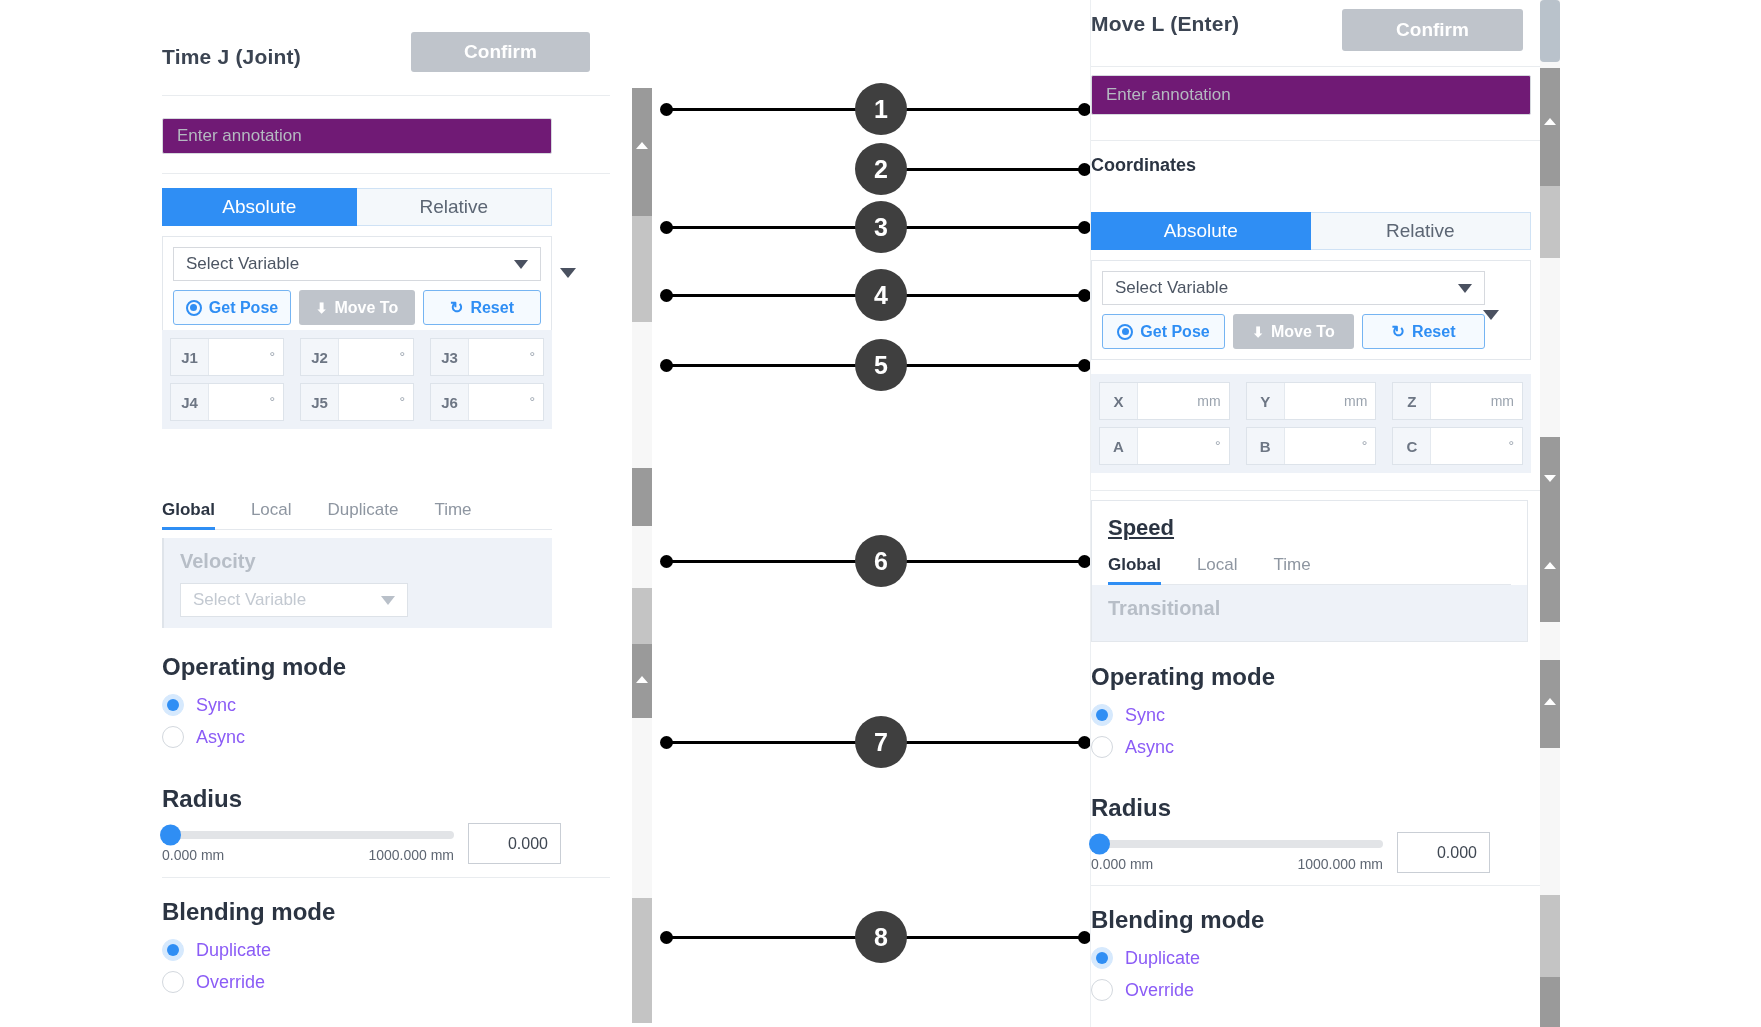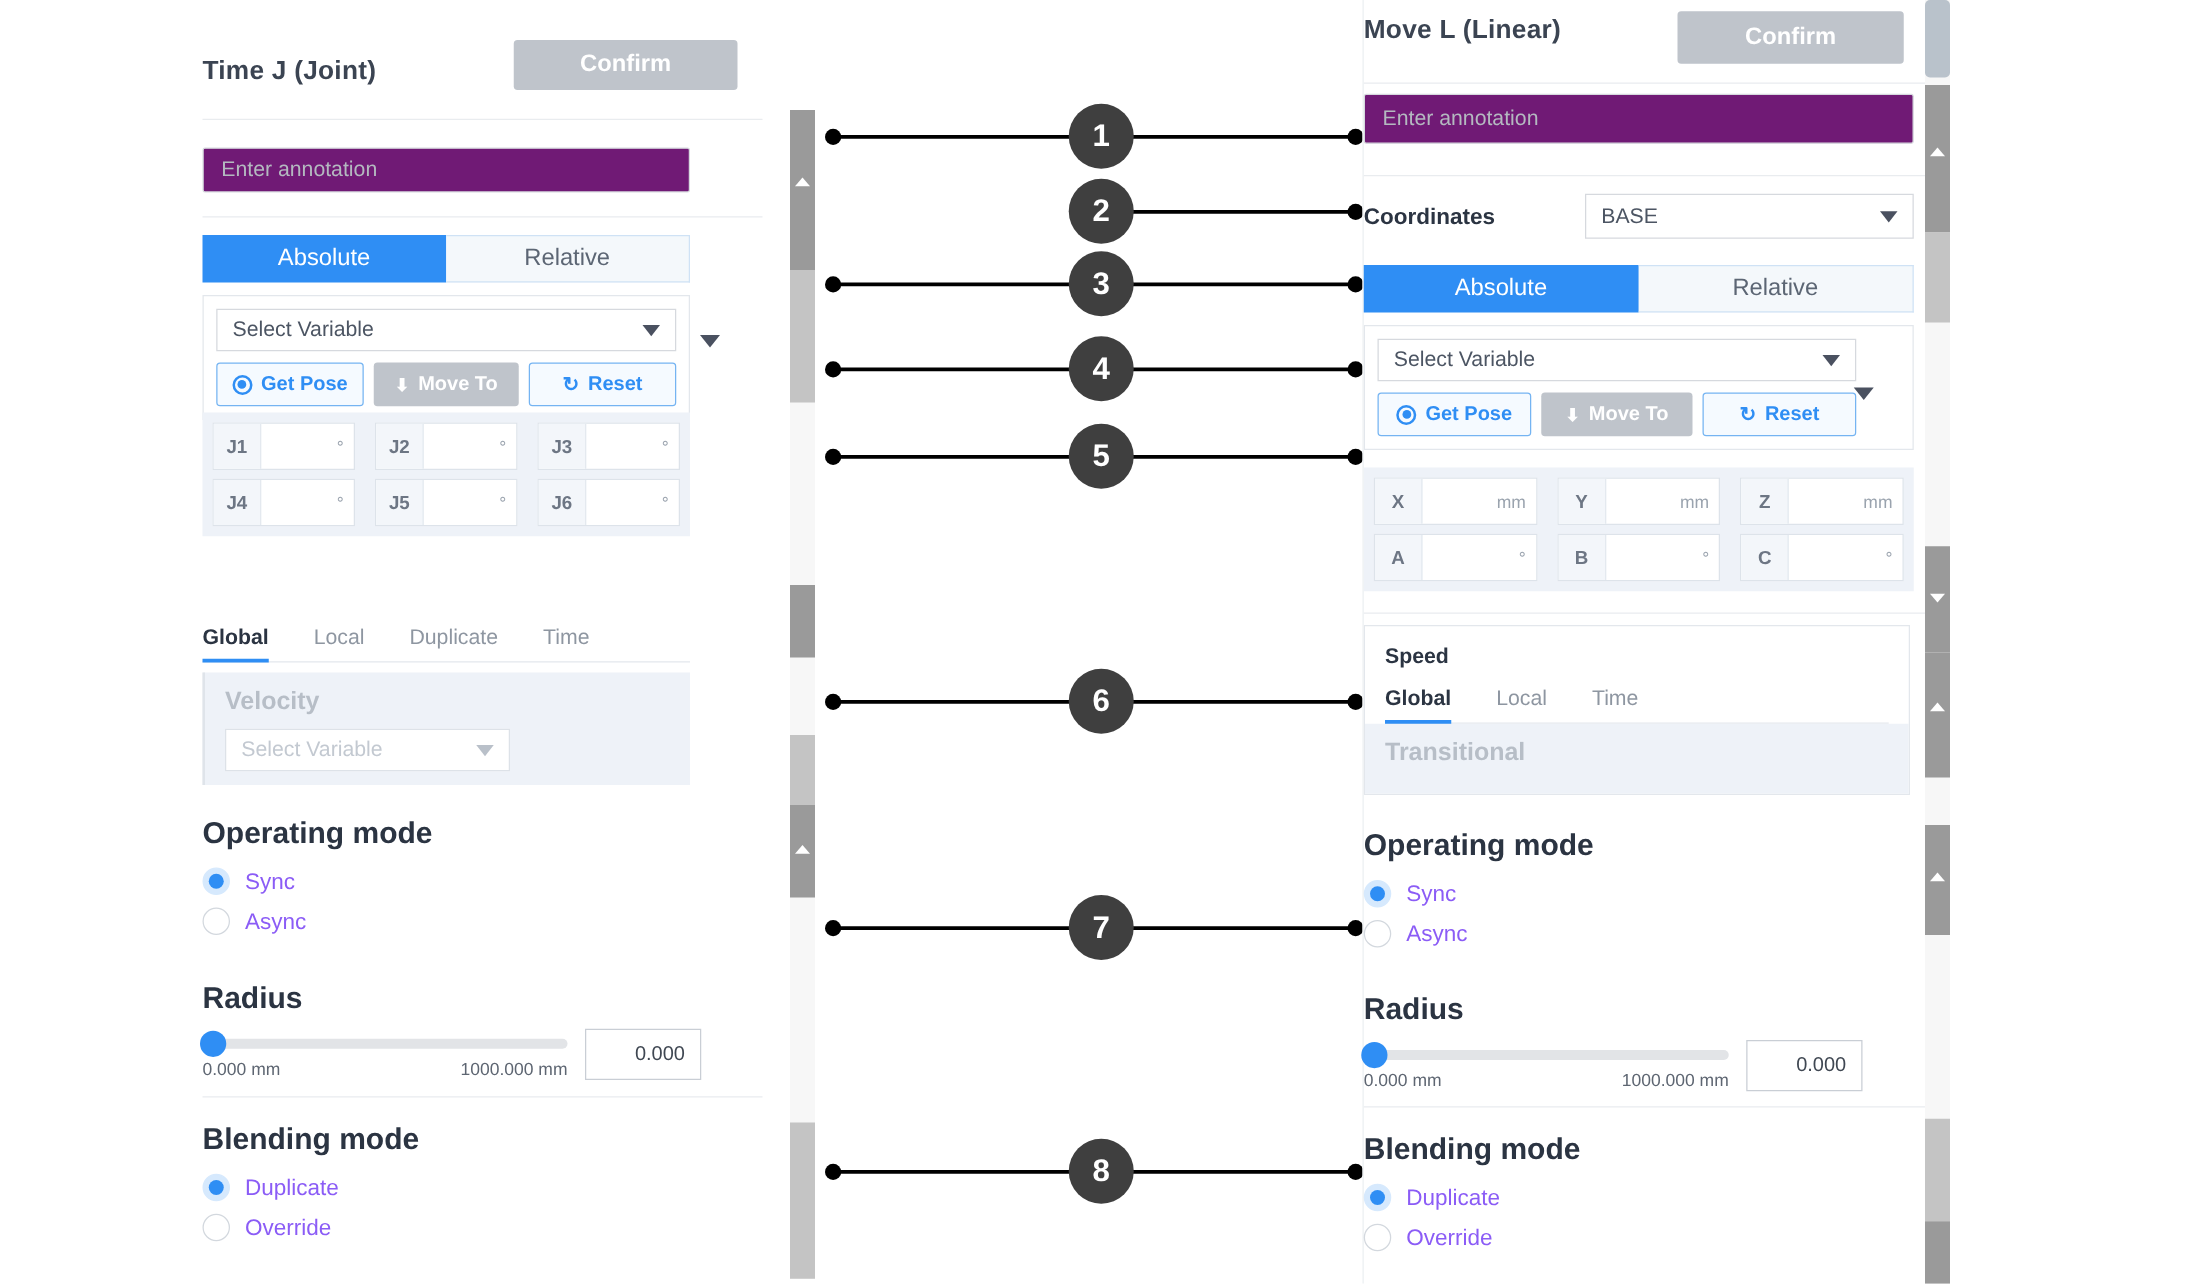--- a/index.html
+++ b/index.html
@@ -345,40 +345,34 @@
   <div class="callout" style="left:855px; top:716px;">7</div>
 
   <div class="lead" style="left:664px; top:936px; width:420px;"></div>
   <div class="dot" style="left:660px; top:931px;"></div>
   <div class="dot" style="left:1078px; top:931px;"></div>
   <div class="callout" style="left:855px; top:911px;">8</div>
 </div>
 
 <div class="panel" style="left:1090px; top:0; width:450px; height:1027px; border-left:1px solid #eceff2;">
 
-  <div class="panel-title" style="position:absolute; left:0; top:12px; width:300px;">Move L (Linear)</div>
+  <div class="panel-title" style="position:absolute; left:0; top:12px; width:300px;">Move L (Enter)</div>
 
   <div class="confirm-btn" style="position:absolute; left:251px; top:9px; width:181px; height:42px;">Confirm</div>
 
   <div class="hr" style="position:absolute; left:0; top:66px; width:450px;"></div>
 
   <div style="position:absolute; left:0; top:75px; width:440px; height:40px;">
     <input class="annot-input" readonly="" placeholder="Enter annotation" style="">
   </div>
 
   <div class="hr" style="position:absolute; left:0; top:140px; width:450px;"></div>
 
   <div style="position:absolute; left:0; top:155px; width:440px; display:flex; align-items:center; justify-content:space-between;">
     <span style="font-size:18px; font-weight:bold; color:#2b3442;">Coordinates</span>
-    <div style="width:263px; height:36px;">
-      <div class="sel">
-        <span>BASE</span>
-        <span class="caret"></span>
-      </div>
-    </div>
   </div>
 
   <div class="seg" style="position:absolute; left:0; top:212px; width:440px; height:38px;">
     <div class="on">Absolute</div>
     <div class="off">Relative</div>
   </div>
 
   <div style="position:absolute; left:0; top:260px; width:440px; border:1px solid #e3e7ec; background:#fff; padding:10px;">
     <div style="height:34px; width:383px;">
       <div class="sel">
@@ -435,21 +429,21 @@
         <div class="lab">C</div>
         <div class="val">°</div>
       </div>
     </div>
   </div>
 
   <div class="hr" style="position:absolute; left:0; top:490px; width:450px;"></div>
 
   <div style="position:absolute; left:0; top:500px; width:437px; border:1px solid #e3e7ec; background:#fff;">
     <div style="padding:14px 16px 0 16px;">
-      <div style="font-size:17px; font-weight:bold; color:#2b3442;">Speed</div>
+      <div style="font-size:22px; font-weight:bold; color:#2b3442;text-decoration:underline;">Speed</div>
       <div class="tabs" style="margin-top:14px;">
         <div class="act-tab">Global</div>
         <div>Local</div>
         <div>Time</div>
       </div>
     </div>
     <div class="ghost-block" style="height:56px; padding:12px 16px;">
       <div class="ghost-title">Transitional</div>
     </div>
   </div>

